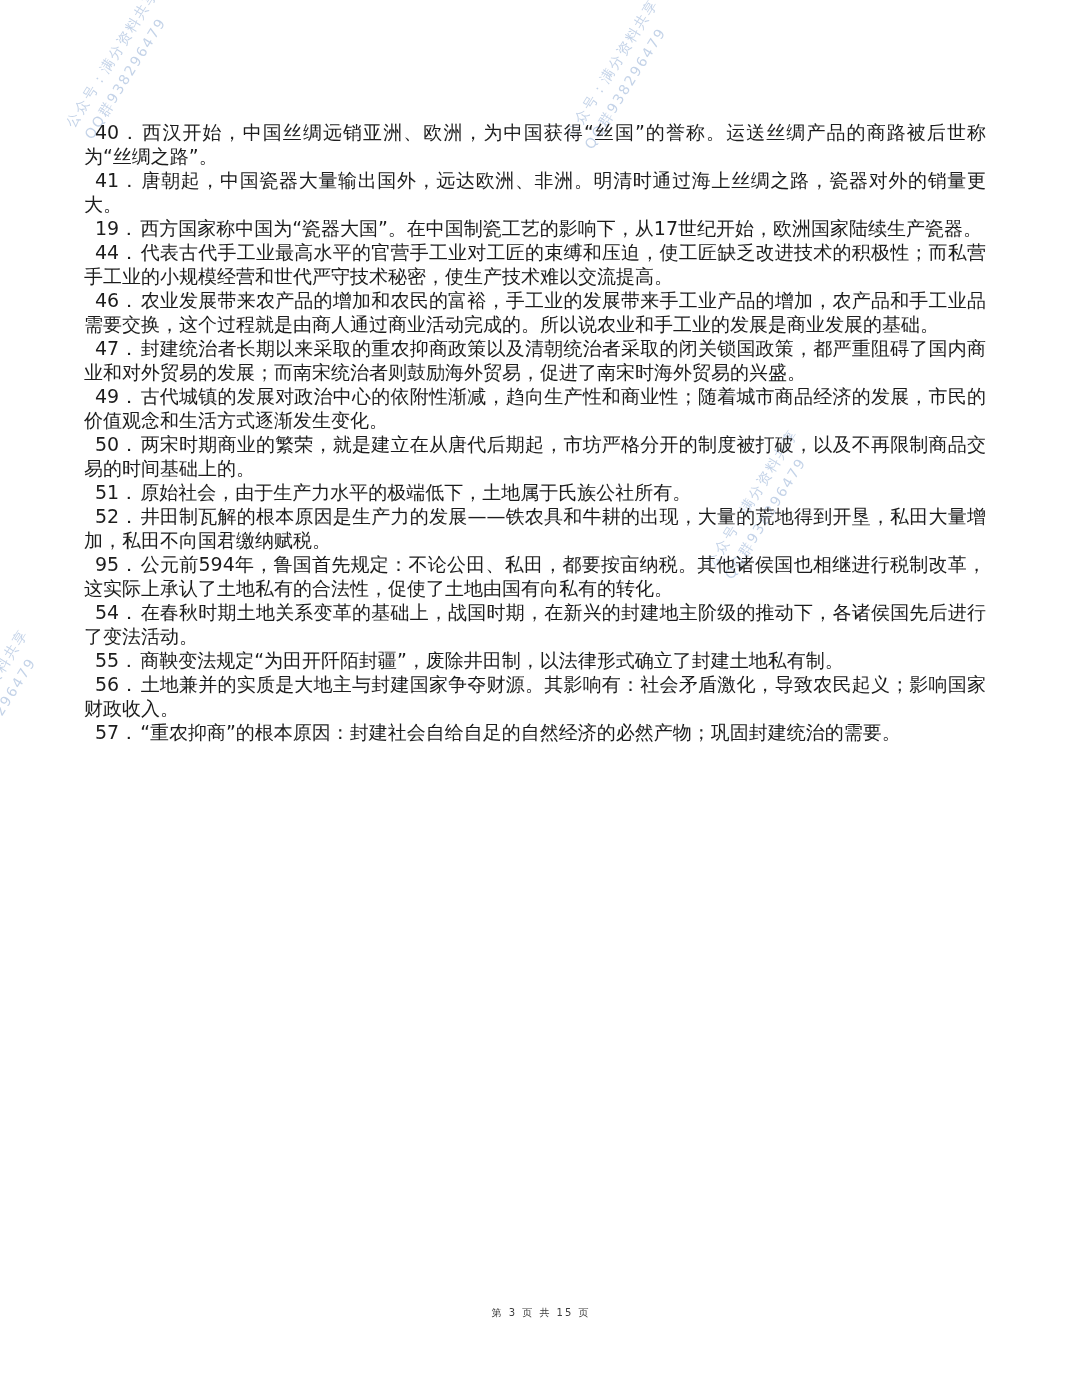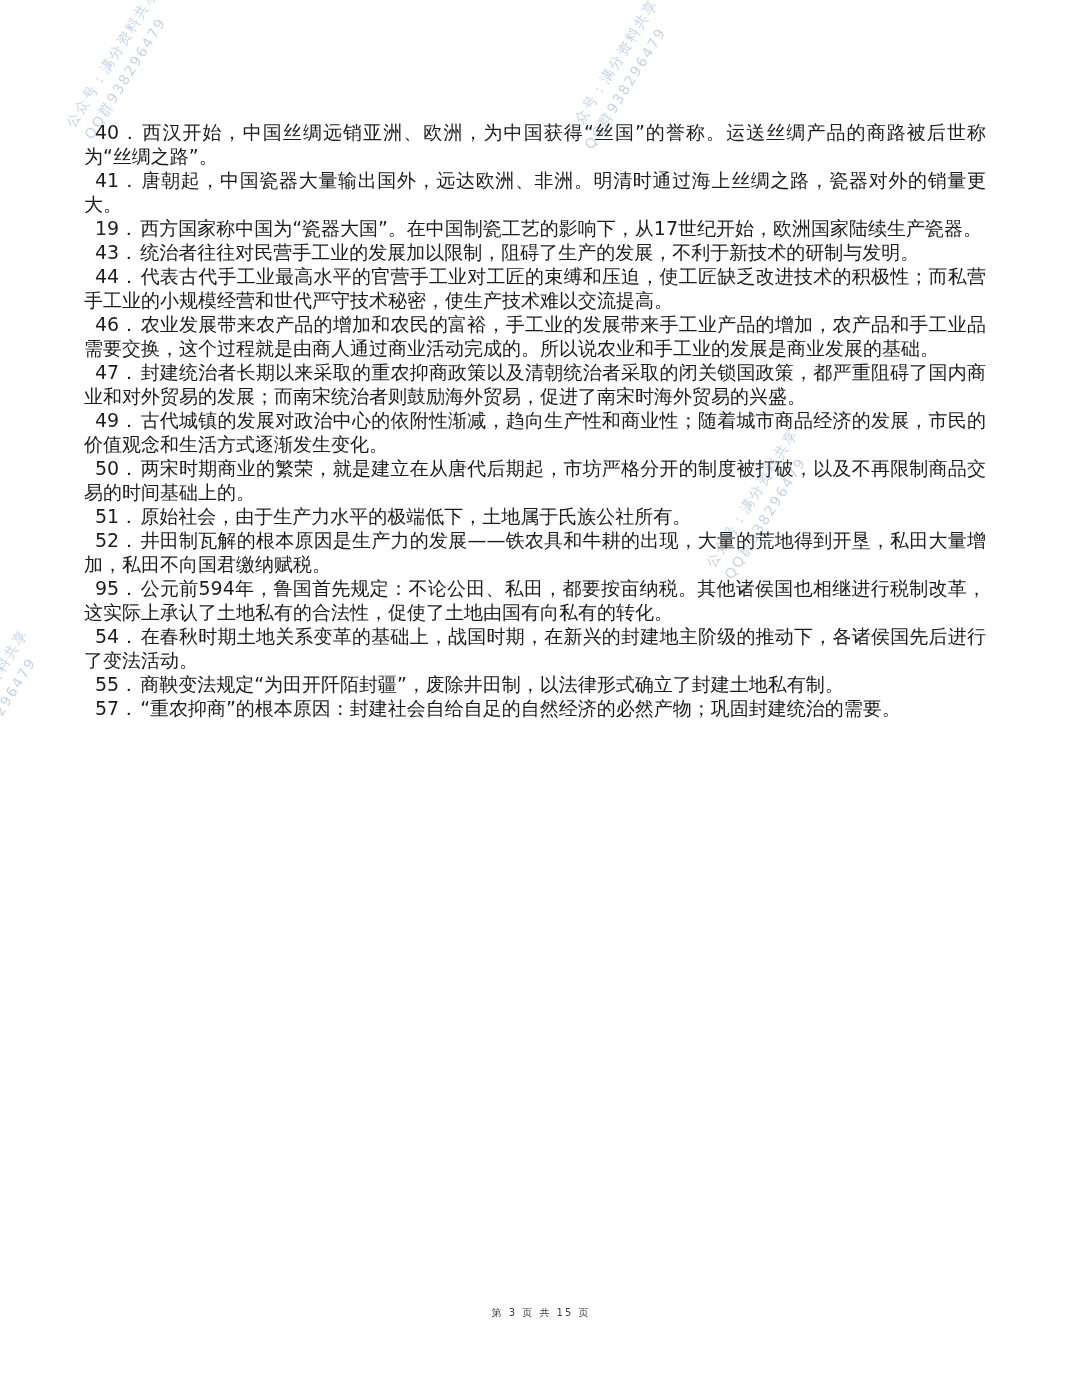--- a/index.html
+++ b/index.html
@@ -71,29 +71,29 @@
   </div>
   <div class="watermark wm-4">
     <span>公众号：满分资料共享</span>
     <span>QQ群938296479</span>
   </div>
 
   <main class="content">
     <p class="item"><span class="num">40．</span><span>西汉开始，中国丝绸远销亚洲、欧洲，为中国获得“丝国”的誉称。运送丝绸产品的商路被后世称为“丝绸之路”。</span></p>
     <p class="item"><span class="num">41．</span><span>唐朝起，中国瓷器大量输出国外，远达欧洲、非洲。明清时通过海上丝绸之路，瓷器对外的销量更大。</span></p>
     <p class="item"><span class="num">19．</span><span>西方国家称中国为“瓷器大国”。在中国制瓷工艺的影响下，从17世纪开始，欧洲国家陆续生产瓷器。</span></p>
-    <p class="item"><span class="num">43．</span><span>统治者往往对民营手工业的发展加以限制，阻碍了生产的发展，不利于新技术的研制与发明。</span></p>
     <p class="item"><span class="num">44．</span><span>代表古代手工业最高水平的官营手工业对工匠的束缚和压迫，使工匠缺乏改进技术的积极性；而私营手工业的小规模经营和世代严守技术秘密，使生产技术难以交流提高。</span></p>
     <p class="item"><span class="num">46．</span><span>农业发展带来农产品的增加和农民的富裕，手工业的发展带来手工业产品的增加，农产品和手工业品需要交换，这个过程就是由商人通过商业活动完成的。所以说农业和手工业的发展是商业发展的基础。</span></p>
     <p class="item"><span class="num">47．</span><span>封建统治者长期以来采取的重农抑商政策以及清朝统治者采取的闭关锁国政策，都严重阻碍了国内商业和对外贸易的发展；而南宋统治者则鼓励海外贸易，促进了南宋时海外贸易的兴盛。</span></p>
     <p class="item"><span class="num">49．</span><span>古代城镇的发展对政治中心的依附性渐减，趋向生产性和商业性；随着城市商品经济的发展，市民的价值观念和生活方式逐渐发生变化。</span></p>
     <p class="item"><span class="num">50．</span><span>两宋时期商业的繁荣，就是建立在从唐代后期起，市坊严格分开的制度被打破，以及不再限制商品交易的时间基础上的。</span></p>
     <p class="item"><span class="num">51．</span><span>原始社会，由于生产力水平的极端低下，土地属于氏族公社所有。</span></p>
     <p class="item"><span class="num">52．</span><span>井田制瓦解的根本原因是生产力的发展——铁农具和牛耕的出现，大量的荒地得到开垦，私田大量增加，私田不向国君缴纳赋税。</span></p>
     <p class="item"><span class="num">95．</span><span>公元前594年，鲁国首先规定：不论公田、私田，都要按亩纳税。其他诸侯国也相继进行税制改革，这实际上承认了土地私有的合法性，促使了土地由国有向私有的转化。</span></p>
     <p class="item"><span class="num">54．</span><span>在春秋时期土地关系变革的基础上，战国时期，在新兴的封建地主阶级的推动下，各诸侯国先后进行了变法活动。</span></p>
     <p class="item"><span class="num">55．</span><span>商鞅变法规定“为田开阡陌封疆”，废除井田制，以法律形式确立了封建土地私有制。</span></p>
+    <p class="item"><span class="num">56．</span><span>土地兼并的实质是大地主与封建国家争夺财源。其影响有：社会矛盾激化，导致农民起义；影响国家财政收入。</span></p>
     <p class="item"><span class="num">57．</span><span>“重农抑商”的根本原因：封建社会自给自足的自然经济的必然产物；巩固封建统治的需要。</span></p>
   </main>
 
   <footer class="footer">第 3 页 共 15 页</footer>
 
 </div>
 
 </body></html>

